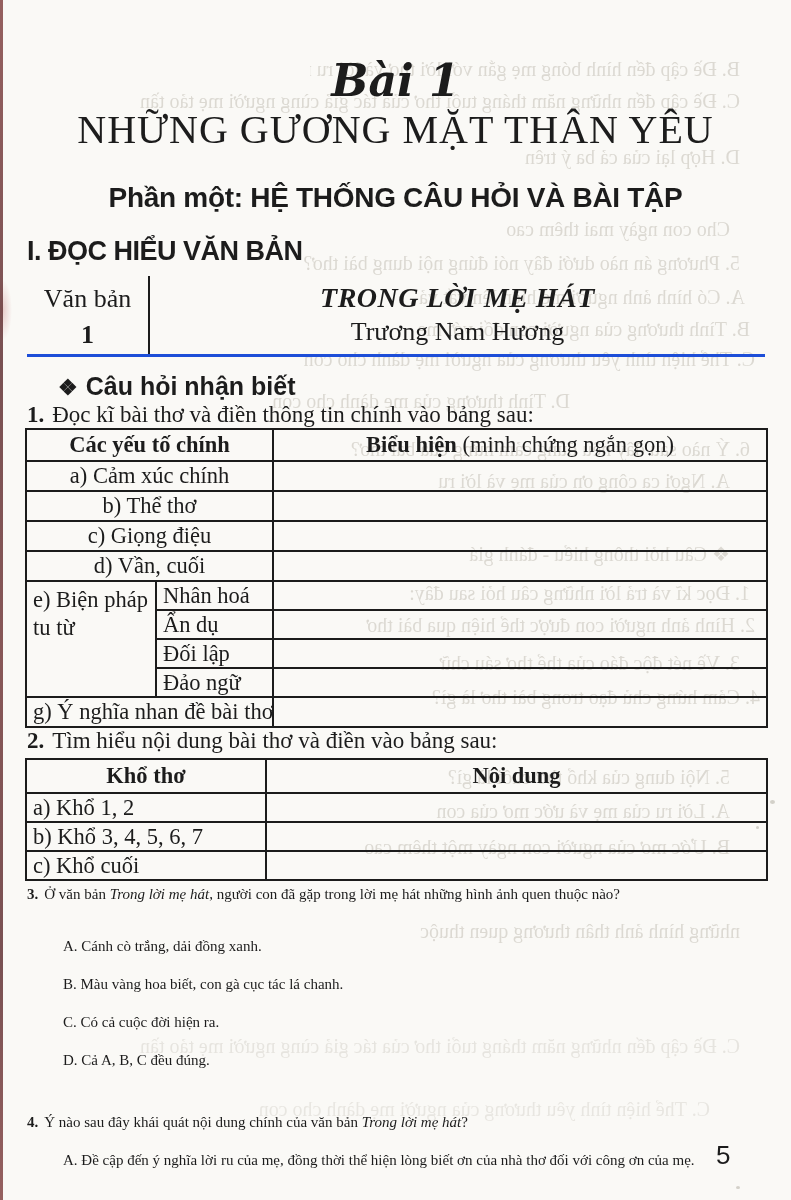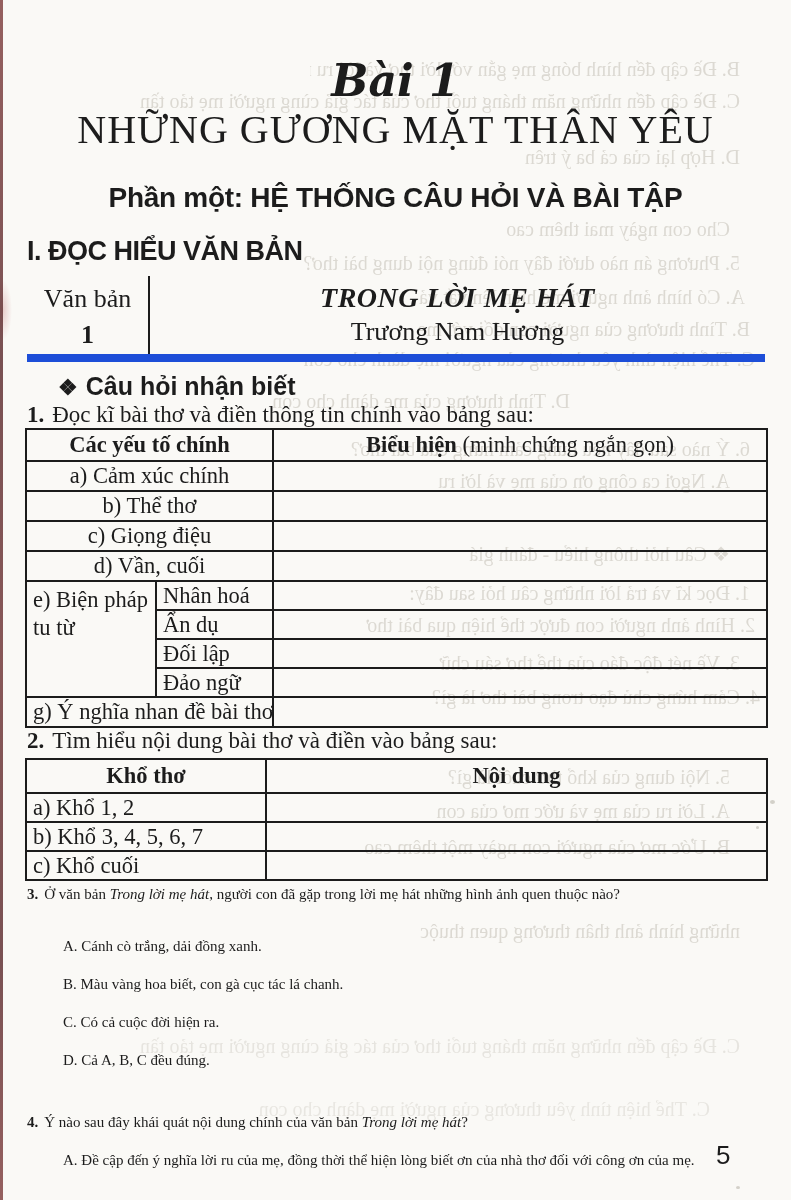--- a/index.html
+++ b/index.html
@@ -24,21 +24,21 @@
   .abs{position:absolute;}
   .lesson-label{left:0;right:0;top:55px;text-align:center;
     font-family:"DejaVu Serif", serif;font-style:italic;font-weight:700;font-size:44px;}
   .lesson-title{left:0;right:0;top:106px;text-align:center;
     font-family:"Liberation Serif", serif;font-size:40px;letter-spacing:1px;}
   .part-heading{left:0;right:0;top:182px;text-align:center;
     font-family:"Liberation Sans", sans-serif;font-weight:700;font-size:28px;letter-spacing:-0.3px;}
   .section-heading{left:27px;top:236px;
     font-family:"Liberation Sans", sans-serif;font-weight:700;font-size:27px;letter-spacing:-0.5px;}
   
-  .vb{left:27px;top:276px;width:738px;height:78px;border-bottom:8px solid #1d4ed8;}
+  .vb{left:27px;top:276px;width:738px;height:78px;border-bottom:3px solid #1d4ed8;}
   .vb-left{position:absolute;left:0;top:0;width:121px;height:100%;border-right:2px solid #1c1c1c;
     text-align:center;font-size:26px;}
   .vb-label{margin-top:8px;}
   .vb-num{margin-top:6px;font-weight:700;}
   .vb-right{position:absolute;left:123px;right:0;top:0;height:100%;text-align:center;}
   .vb-title{margin-top:6px;font-weight:700;font-style:italic;font-size:28px;letter-spacing:.5px;}
   .vb-author{margin-top:3px;font-size:26px;}
   
   .subsec{left:58px;top:372px;font-family:"Liberation Sans", sans-serif;font-weight:700;font-size:25px;}
   .subsec .mark{font-size:22px;margin-right:8px;}

